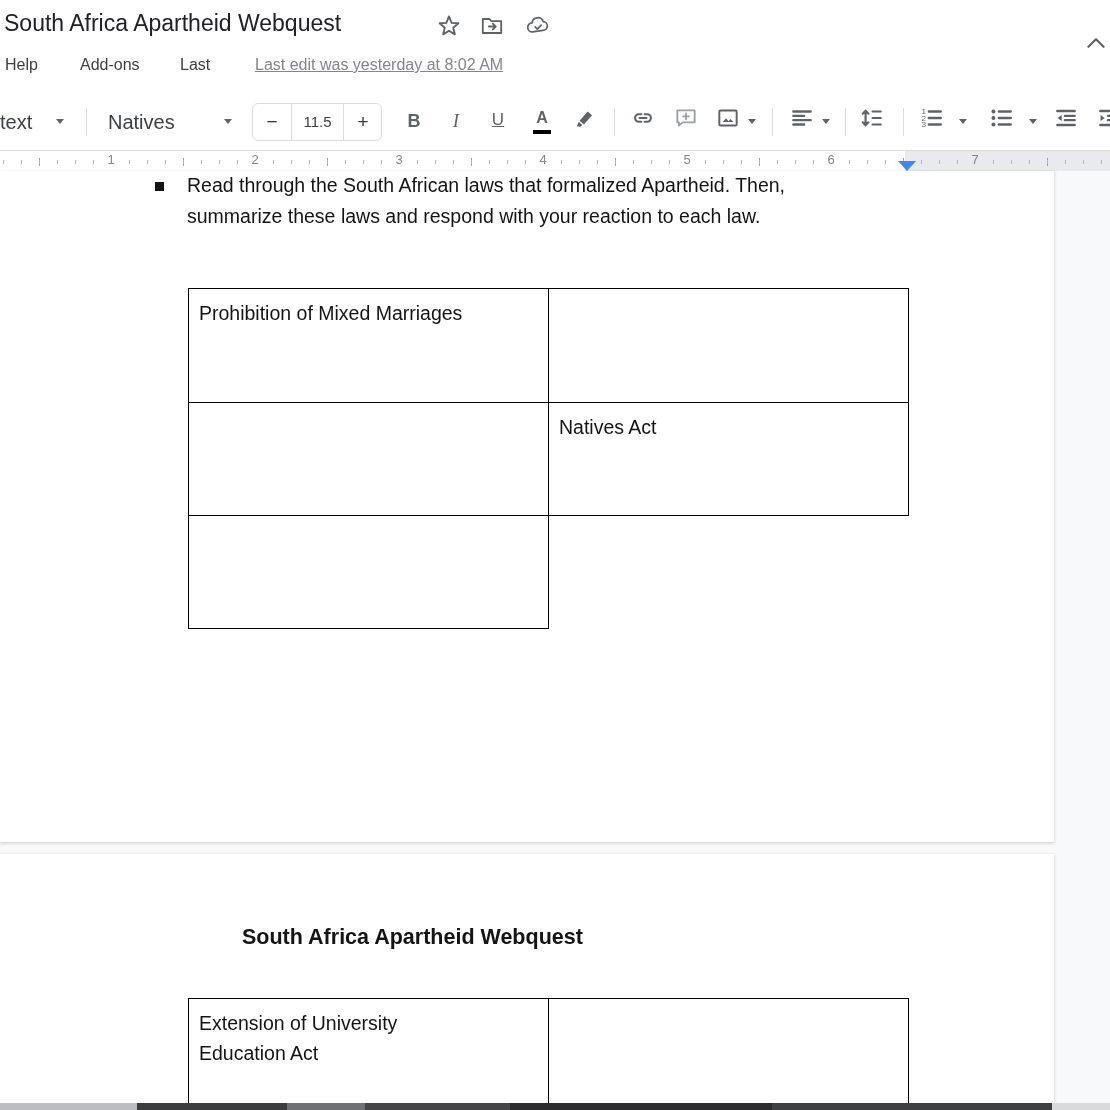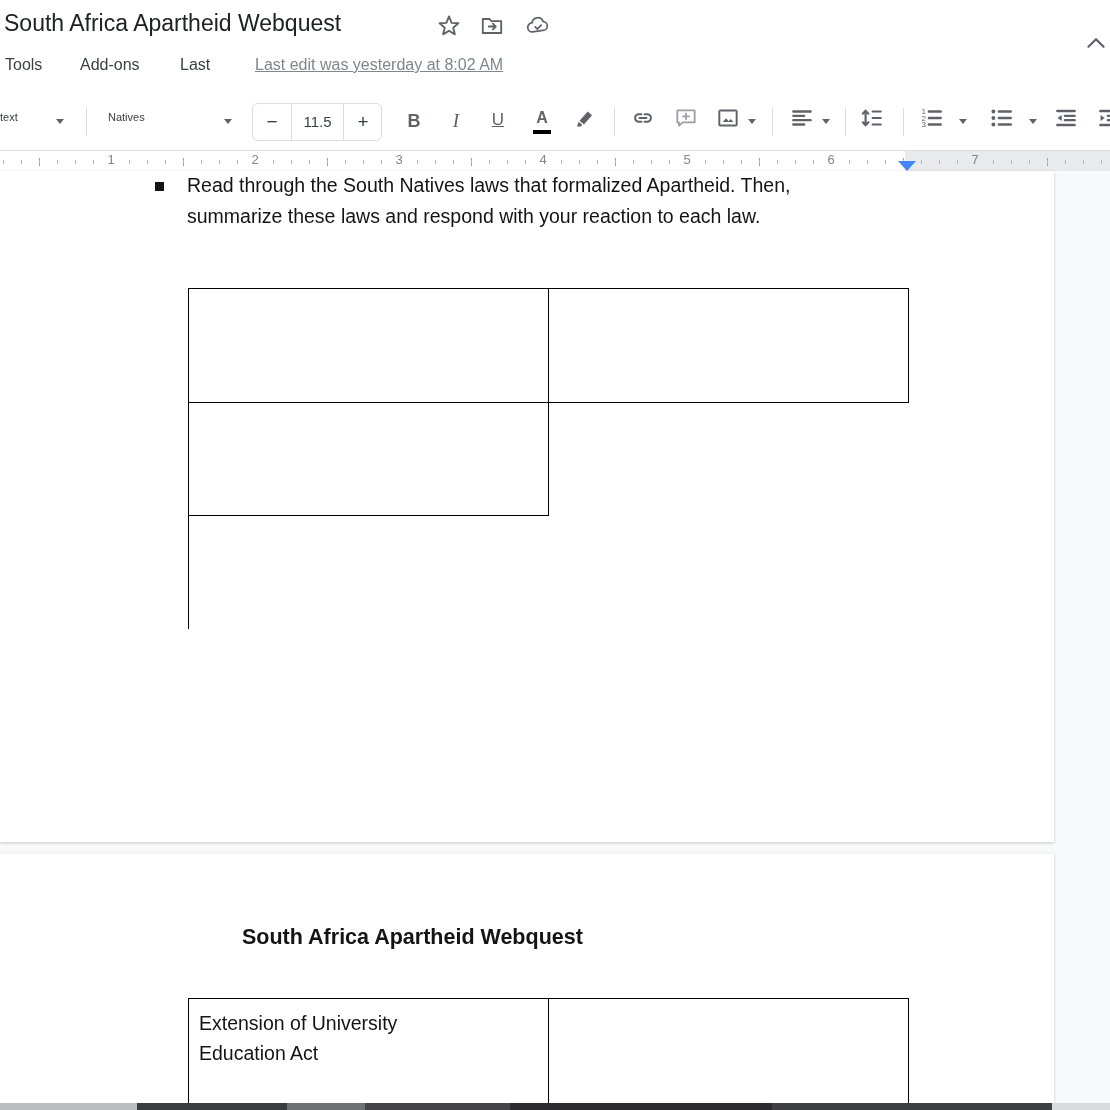--- a/index.html
+++ b/index.html
@@ -10,21 +10,21 @@
   .header{position:absolute;top:0;left:0;width:1110px;height:150px;background:#fff;border-bottom:1px solid #dadce0;}
   .doc-title{position:absolute;left:4px;top:10px;font-size:23px;color:#202124;white-space:nowrap;}
   .ticon{position:absolute;top:13px;width:26px;height:26px;}
   .chev{position:absolute;left:1083px;top:30px;width:26px;height:26px;}
 
   .menu-item{position:absolute;top:56px;font-size:16px;color:#3c4043;cursor:default;}
   .last-edit{position:absolute;left:255px;top:56px;font-size:16px;color:#80868b;text-decoration:underline;}
 
   
   .toolbar{position:absolute;top:95px;left:0;width:1110px;height:54px;}
-  .tb-text{position:absolute;top:16px;font-size:11px;color:#3c4043;white-space:nowrap;}
+  .tb-text{position:absolute;top:16px;font-size:20px;color:#3c4043;white-space:nowrap;}
   .dd{position:absolute;top:24px;width:0;height:0;border-left:4px solid transparent;border-right:4px solid transparent;border-top:5px solid #5f6368;}
   .tb-div{position:absolute;top:13px;width:1px;height:28px;background:#dadce0;}
   .fs-group{position:absolute;left:252px;top:8px;width:130px;height:38px;border:1px solid #dadce0;border-radius:6px;background:#fff;box-sizing:border-box;}
   .fs-btn{position:absolute;top:0;width:38px;height:36px;font-size:19px;color:#3c4043;text-align:center;line-height:36px;}
   .fs-val{position:absolute;left:38px;top:0;width:53px;height:36px;border-left:1px solid #dadce0;border-right:1px solid #dadce0;text-align:center;line-height:36px;font-size:15px;color:#3c4043;box-sizing:border-box;}
   .fmt{position:absolute;top:12px;width:26px;height:28px;text-align:center;color:#5f6368;}
   .fmt.b{font-weight:bold;font-size:18px;line-height:28px;}
   .fmt.i{font-style:italic;font-family:"Liberation Serif",serif;font-size:19px;line-height:28px;}
   .fmt.u{font-size:17px;line-height:26px;text-decoration:underline;}
   .fmt.a{font-size:16px;font-weight:bold;line-height:22px;}
@@ -87,21 +87,21 @@
           <path d="M7 17.5a4.2 4.2 0 01-.5-8.4 5.3 5.3 0 0110.3-1.1 4 4 0 01-.4 8z" fill="none" stroke="#5f6368" stroke-width="1.6" stroke-linejoin="round"></path>
           <path d="M9.4 12.9l2 2 3.5-3.7" fill="none" stroke="#5f6368" stroke-width="1.6" stroke-linecap="round" stroke-linejoin="round"></path>
         </svg>
     </span>
     <span class="chev">
       <svg width="26" height="26" viewBox="0 0 24 24">
           <path d="M5 15.5l7-7 7 7" fill="none" stroke="#5f6368" stroke-width="2" stroke-linecap="round" stroke-linejoin="round"></path>
         </svg>
     </span>
 
-    <span class="menu-item" style="left:5px;">Tools</span>
+    <span class="menu-item" style="left:5px;">Help</span>
     <span class="menu-item" style="left:80px;">Add-ons</span>
     <span class="menu-item" style="left:180px;">Last</span>
     <span class="last-edit">Last edit was yesterday at 8:02 AM</span>
 
     <div class="toolbar">
 
       <span class="tb-text" style="left:0;">text</span>
       <span class="dd" style="left:56px;"></span>
       <span class="tb-div" style="left:86px;"></span>
 
@@ -227,25 +227,27 @@
     <span class="rnum" style="left:687px;">5</span>
     <span class="rnum" style="left:831px;">6</span>
     <span class="rnum gray" style="left:975px;">7</span>
     <span class="ruler-marker"></span>
   </div>
 
   <div class="doc-area">
 
     <div class="page page1">
       <span class="bullet"></span>
-      <div class="instr">Read through the South Natives laws that formalized Apartheid. Then, summarize these laws and respond with your reaction to each law.</div>
+      <div class="instr">Read through the South African laws that formalized Apartheid. Then, summarize these laws and respond with your reaction to each law.</div>
 
       <div class="doc-table t1">
-        <div class="cell"></div>
-        <div class="cell"></div>
+        <div class="cell">Prohibition of Mixed Marriages</div>
+        <div class="cell"></div>
+        <div class="cell"></div>
+        <div class="cell">Natives Act</div>
         <div class="cell"></div>
       </div>
     </div>
 
     <div class="page page2">
       <div class="p2-heading">South Africa Apartheid Webquest</div>
       <div class="doc-table t2">
         <div class="cell">
             <span class="wrap">Extension of University Education Act</span>
           </div>

